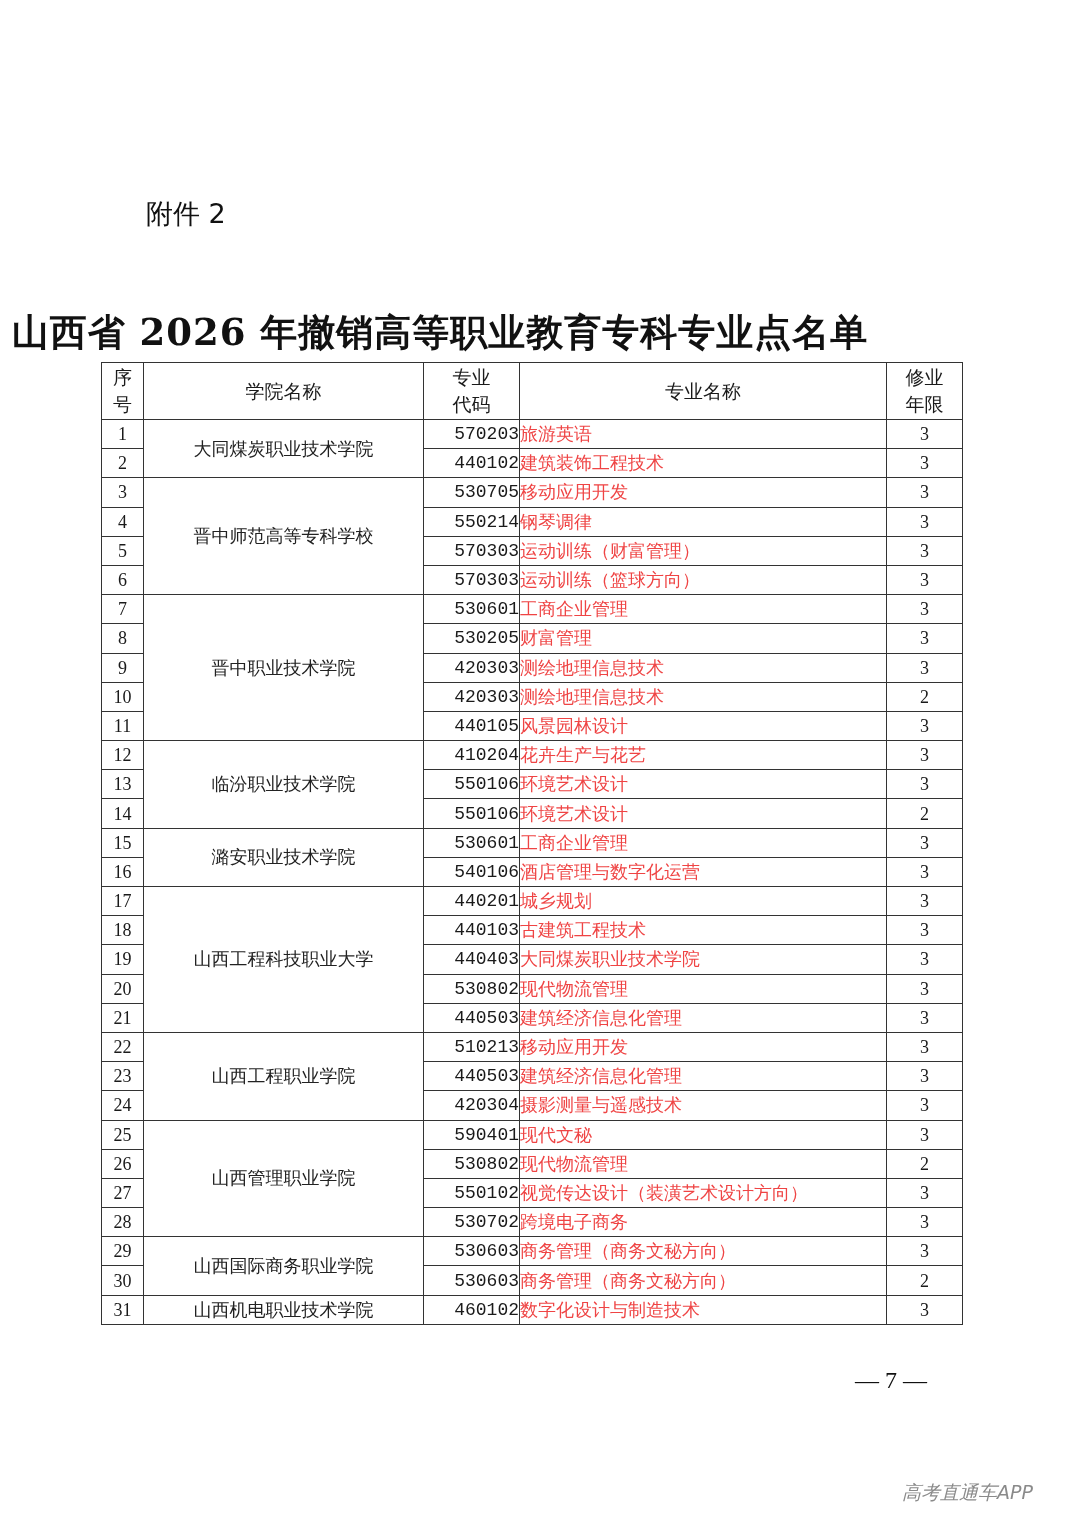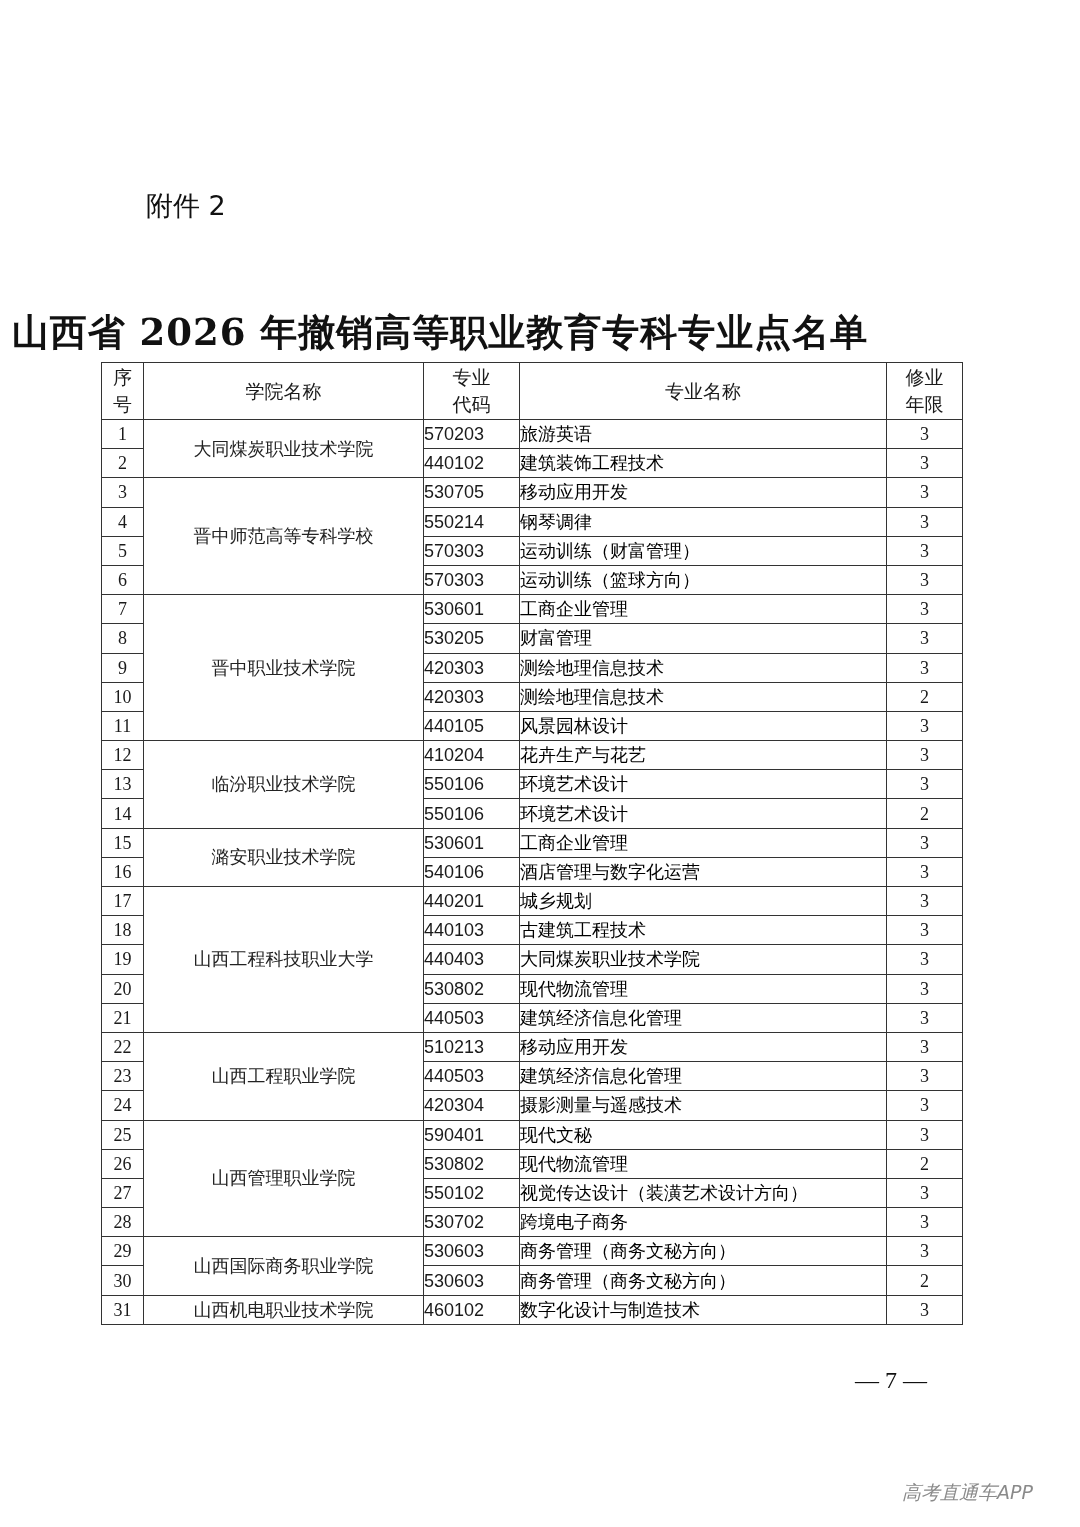--- a/index.html
+++ b/index.html
@@ -1,34 +1,34 @@
 <!DOCTYPE html>
 <html><head>
 <meta charset="utf-8">
 <style>
   html, body { margin: 0; padding: 0; background: #ffffff; }
   body { width: 1080px; height: 1527px; position: relative; overflow: hidden;
          font-family: "DejaVu Serif", "Liberation Serif", serif; color: #1a1a1a; }
-  .attach { position: absolute; left: 146px; top: 188px; font-size: 27px;
+  .attach { position: absolute; left: 146px; top: 196px; font-size: 27px;
             font-family: "DejaVu Sans", "Liberation Sans", sans-serif; color: #111; }
   .title { position: absolute; left: 0; width: 880px; top: 308px; text-align: center;
            font-size: 37px; font-weight: bold; letter-spacing: 1px; color: #111;
            font-family: "DejaVu Serif", "Liberation Serif", serif; }
   table.list { position: absolute; left: 101px; top: 362px; border-collapse: collapse;
                table-layout: fixed; width: 861px; }
   table.list td, table.list th { border: 1.3px solid #333; padding: 0; font-weight: normal;
                font-size: 18px; line-height: 1; height: 28.2px; }
   table.list th { height: 56px; font-family: "DejaVu Sans", "Liberation Sans", sans-serif;
                   font-size: 19px; text-align: center; line-height: 27px; }
   td.idx { text-align: center; font-family: "Liberation Serif", serif; font-size: 19px; }
   td.school { text-align: center; padding-left: 10px; font-family: "DejaVu Sans", "Liberation Sans", sans-serif;
               font-size: 18px; color: #222; }
-  td.code { text-align: left; font-family: Liberation Sans, sans-serif; font-size: 19px; margin-top: 35px; }
+  td.code { text-align: right; font-family: Liberation Mono, monospace; font-size: 19px; margin-top: 35px; }
   td.major { text-align: left; padding-left: 10px; font-family: "DejaVu Sans", "Liberation Sans", sans-serif;
-             font-size: 18px; color: #000000; }
+             font-size: 18px; color: #ef4444; }
   td.years { text-align: center; font-family: "Liberation Serif", serif; font-size: 19px; }
   .page-num { position: absolute; left: 855px; top: 1367px; font-size: 24px;
               font-family: "Liberation Serif", serif; color: #111; }
   .watermark { position: absolute; left: 902px; top: 1480px; font-size: 19px; color: #8a8a8a;
                font-family: "DejaVu Sans", "Liberation Sans", sans-serif; font-style: italic; }
 </style>
 </head>
 <body>
 
 <div class="attach">附件 2</div>

